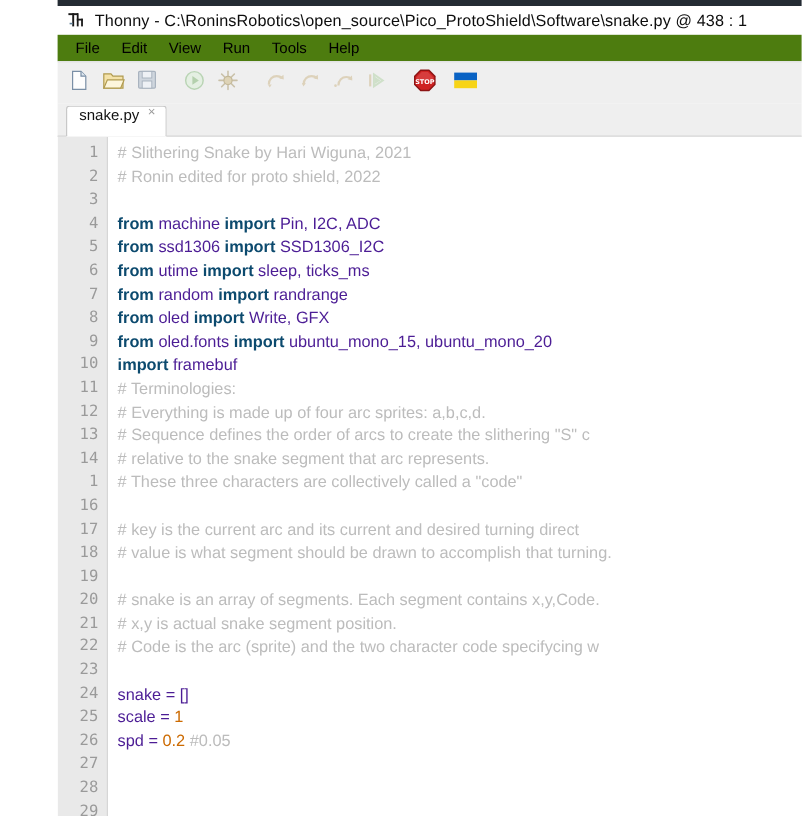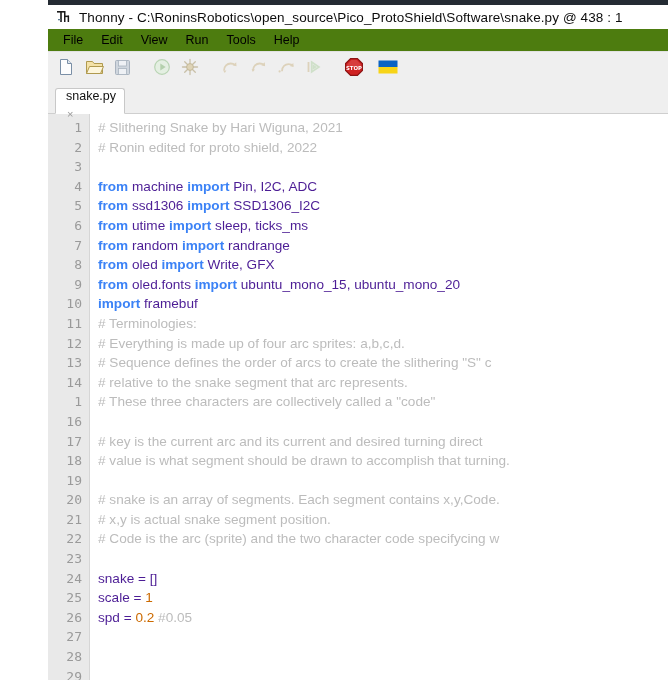--- a/index.html
+++ b/index.html
@@ -55,21 +55,21 @@
     display:flex;align-items:flex-end;padding-left:7px;
   }
   .tabstrip::after{
     content:"";position:absolute;left:0;right:0;bottom:0;height:1px;background:#cfcfcf;
   }
   .tab{
     height:24px;display:flex;align-items:flex-start;gap:6px;
     padding:0 8px 0 10px;background:#ffffff;
     border:1px solid #c8c8c8;border-bottom:1px solid #ffffff;
     border-radius:3px 3px 0 0;position:relative;z-index:2;
-    font-size:12.5px;color:#111;flex-direction:column;
+    font-size:12.5px;color:#111;
   }
   .tab-close{
     font-size:11px;color:#9a9a9a;line-height:1;padding:0 1px;
   }
 
   
   .editor{
     position:relative;height:566px;background:#ffffff;display:flex;overflow:hidden;
   }
   .gutter{
@@ -86,21 +86,21 @@
   .code-area{
     flex:1 1 auto;position:relative;overflow:hidden;
     padding-top:4px;padding-left:8px;box-sizing:border-box;
     background:#ffffff;
   }
   .code-line{
     font-family:Liberation Sans, sans-serif;
     font-size:13.6px;line-height:19.6px;height:19.6px;
     white-space:pre;color:#000000;
   }
-  .tok-kw{color:#3b82f6;font-weight:bold;}
+  .tok-kw{color:#0c4a6e;font-weight:bold;}
   .tok-com{color:#bcbcbc;}
   .tok-num{color:#cc6a00;}
   .tok-plain{color:#4c1d95;}
 
   
   .vscroll{
     position:absolute;top:0;right:0;width:13px;height:100%;
     background:#f4f4f4;border-left:1px solid #e0e0e0;box-sizing:border-box;
   }
   .vs-arrow{

